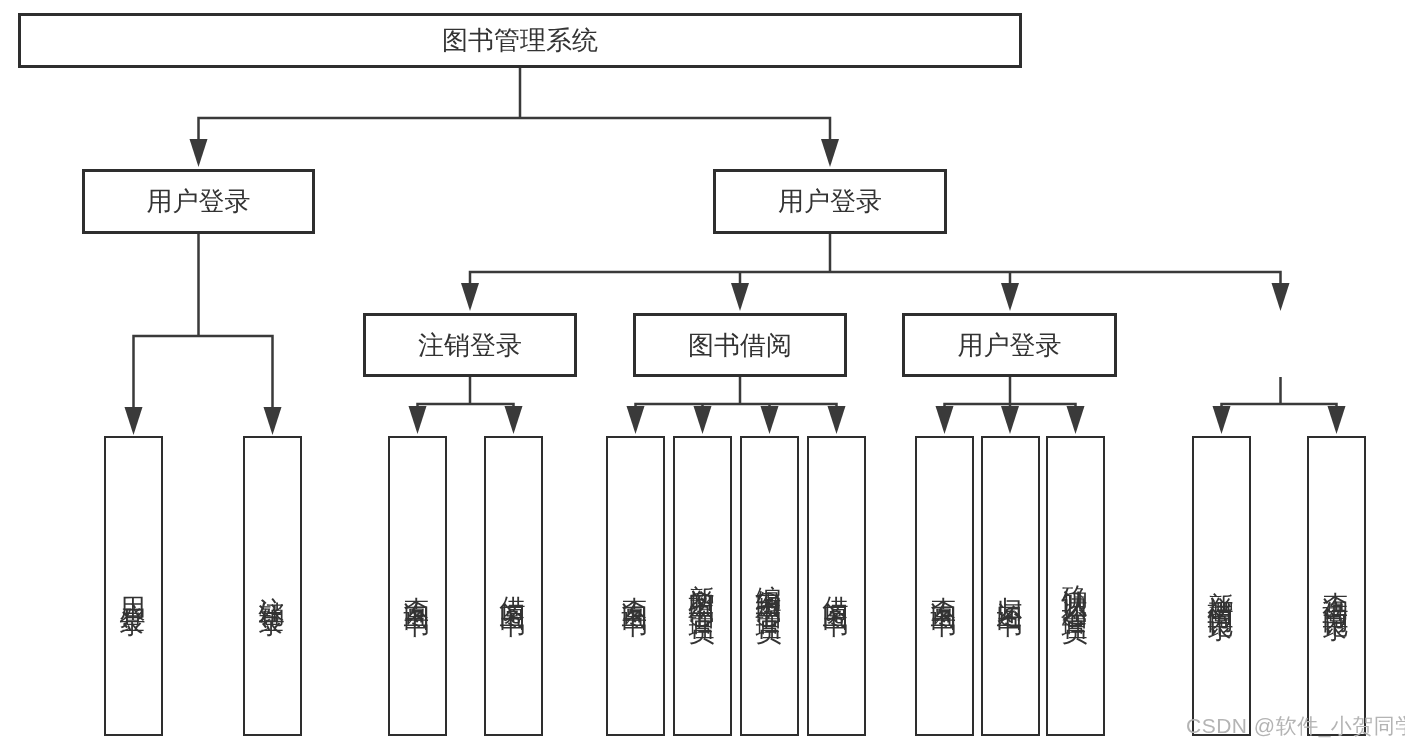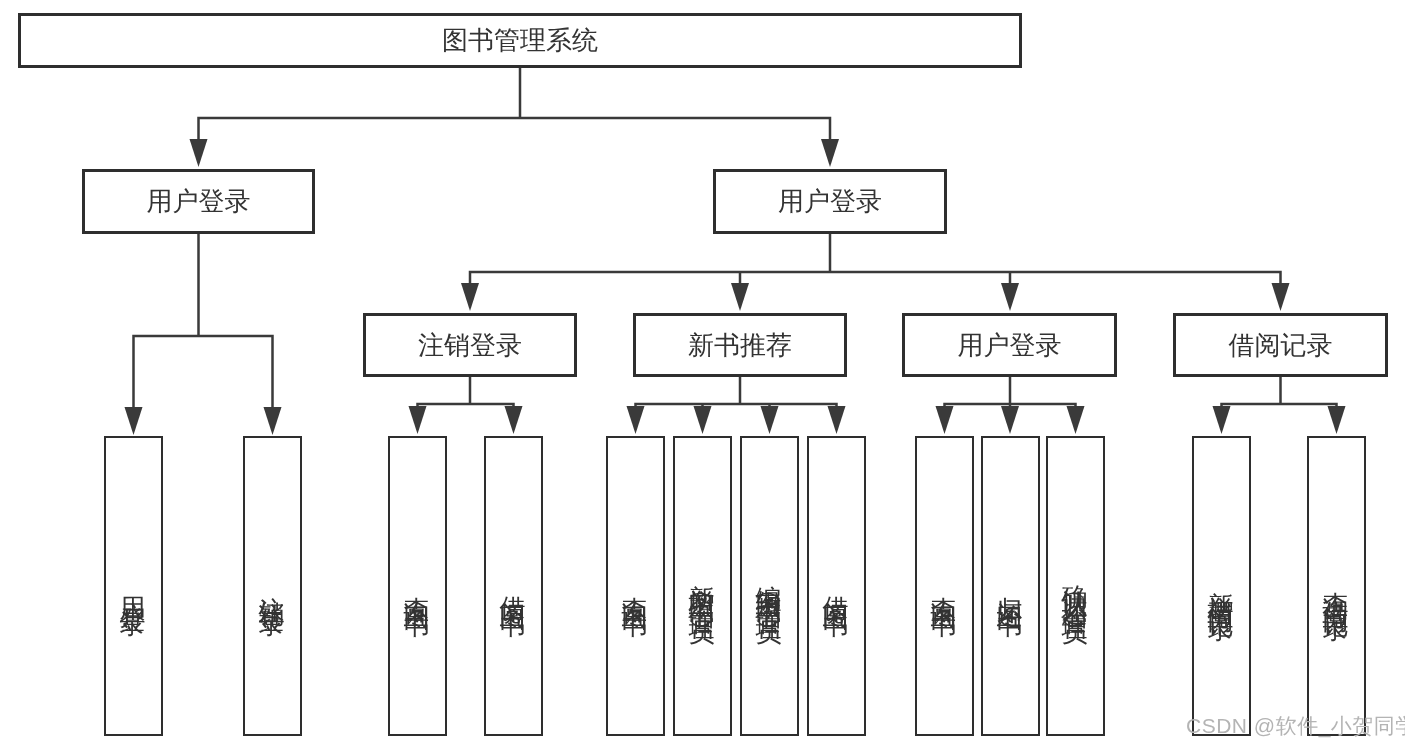--- a/index.html
+++ b/index.html
@@ -134,23 +134,22 @@
       <polygon points="1336.5,434 1327.5,406 1345.5,406"></polygon>
     </g>
   </svg>
 
   <div class="node hbox" id="box-root">图书管理系统</div>
 
   <div class="node hbox" id="box-user-login">用户登录</div>
   <div class="node hbox" id="box-book-mgmt">用户登录</div>
 
   <div class="node hbox" id="box-new-books">注销登录</div>
-  <div class="node hbox" id="box-borrow">新书推荐</div>
+  <div class="node hbox" id="box-borrow">图书借阅</div>
   <div class="node hbox" id="box-current">用户登录</div>
-  <div class="node hbox" id="box-records">借阅记录</div>
 
   <div class="node vbox" id="box-login">用户登录</div>
   <div class="node vbox" id="box-logout">注销登录</div>
 
   <div class="node vbox" id="box-nb-query">查询图书</div>
   <div class="node vbox" id="box-nb-borrow">借阅图书</div>
 
   <div class="node vbox" id="box-bw-query">查询图书</div>
   <div class="node vbox" id="box-bw-add">新增图书（管理员）</div>
   <div class="node vbox" id="box-bw-edit">编辑图书（管理员）</div>

